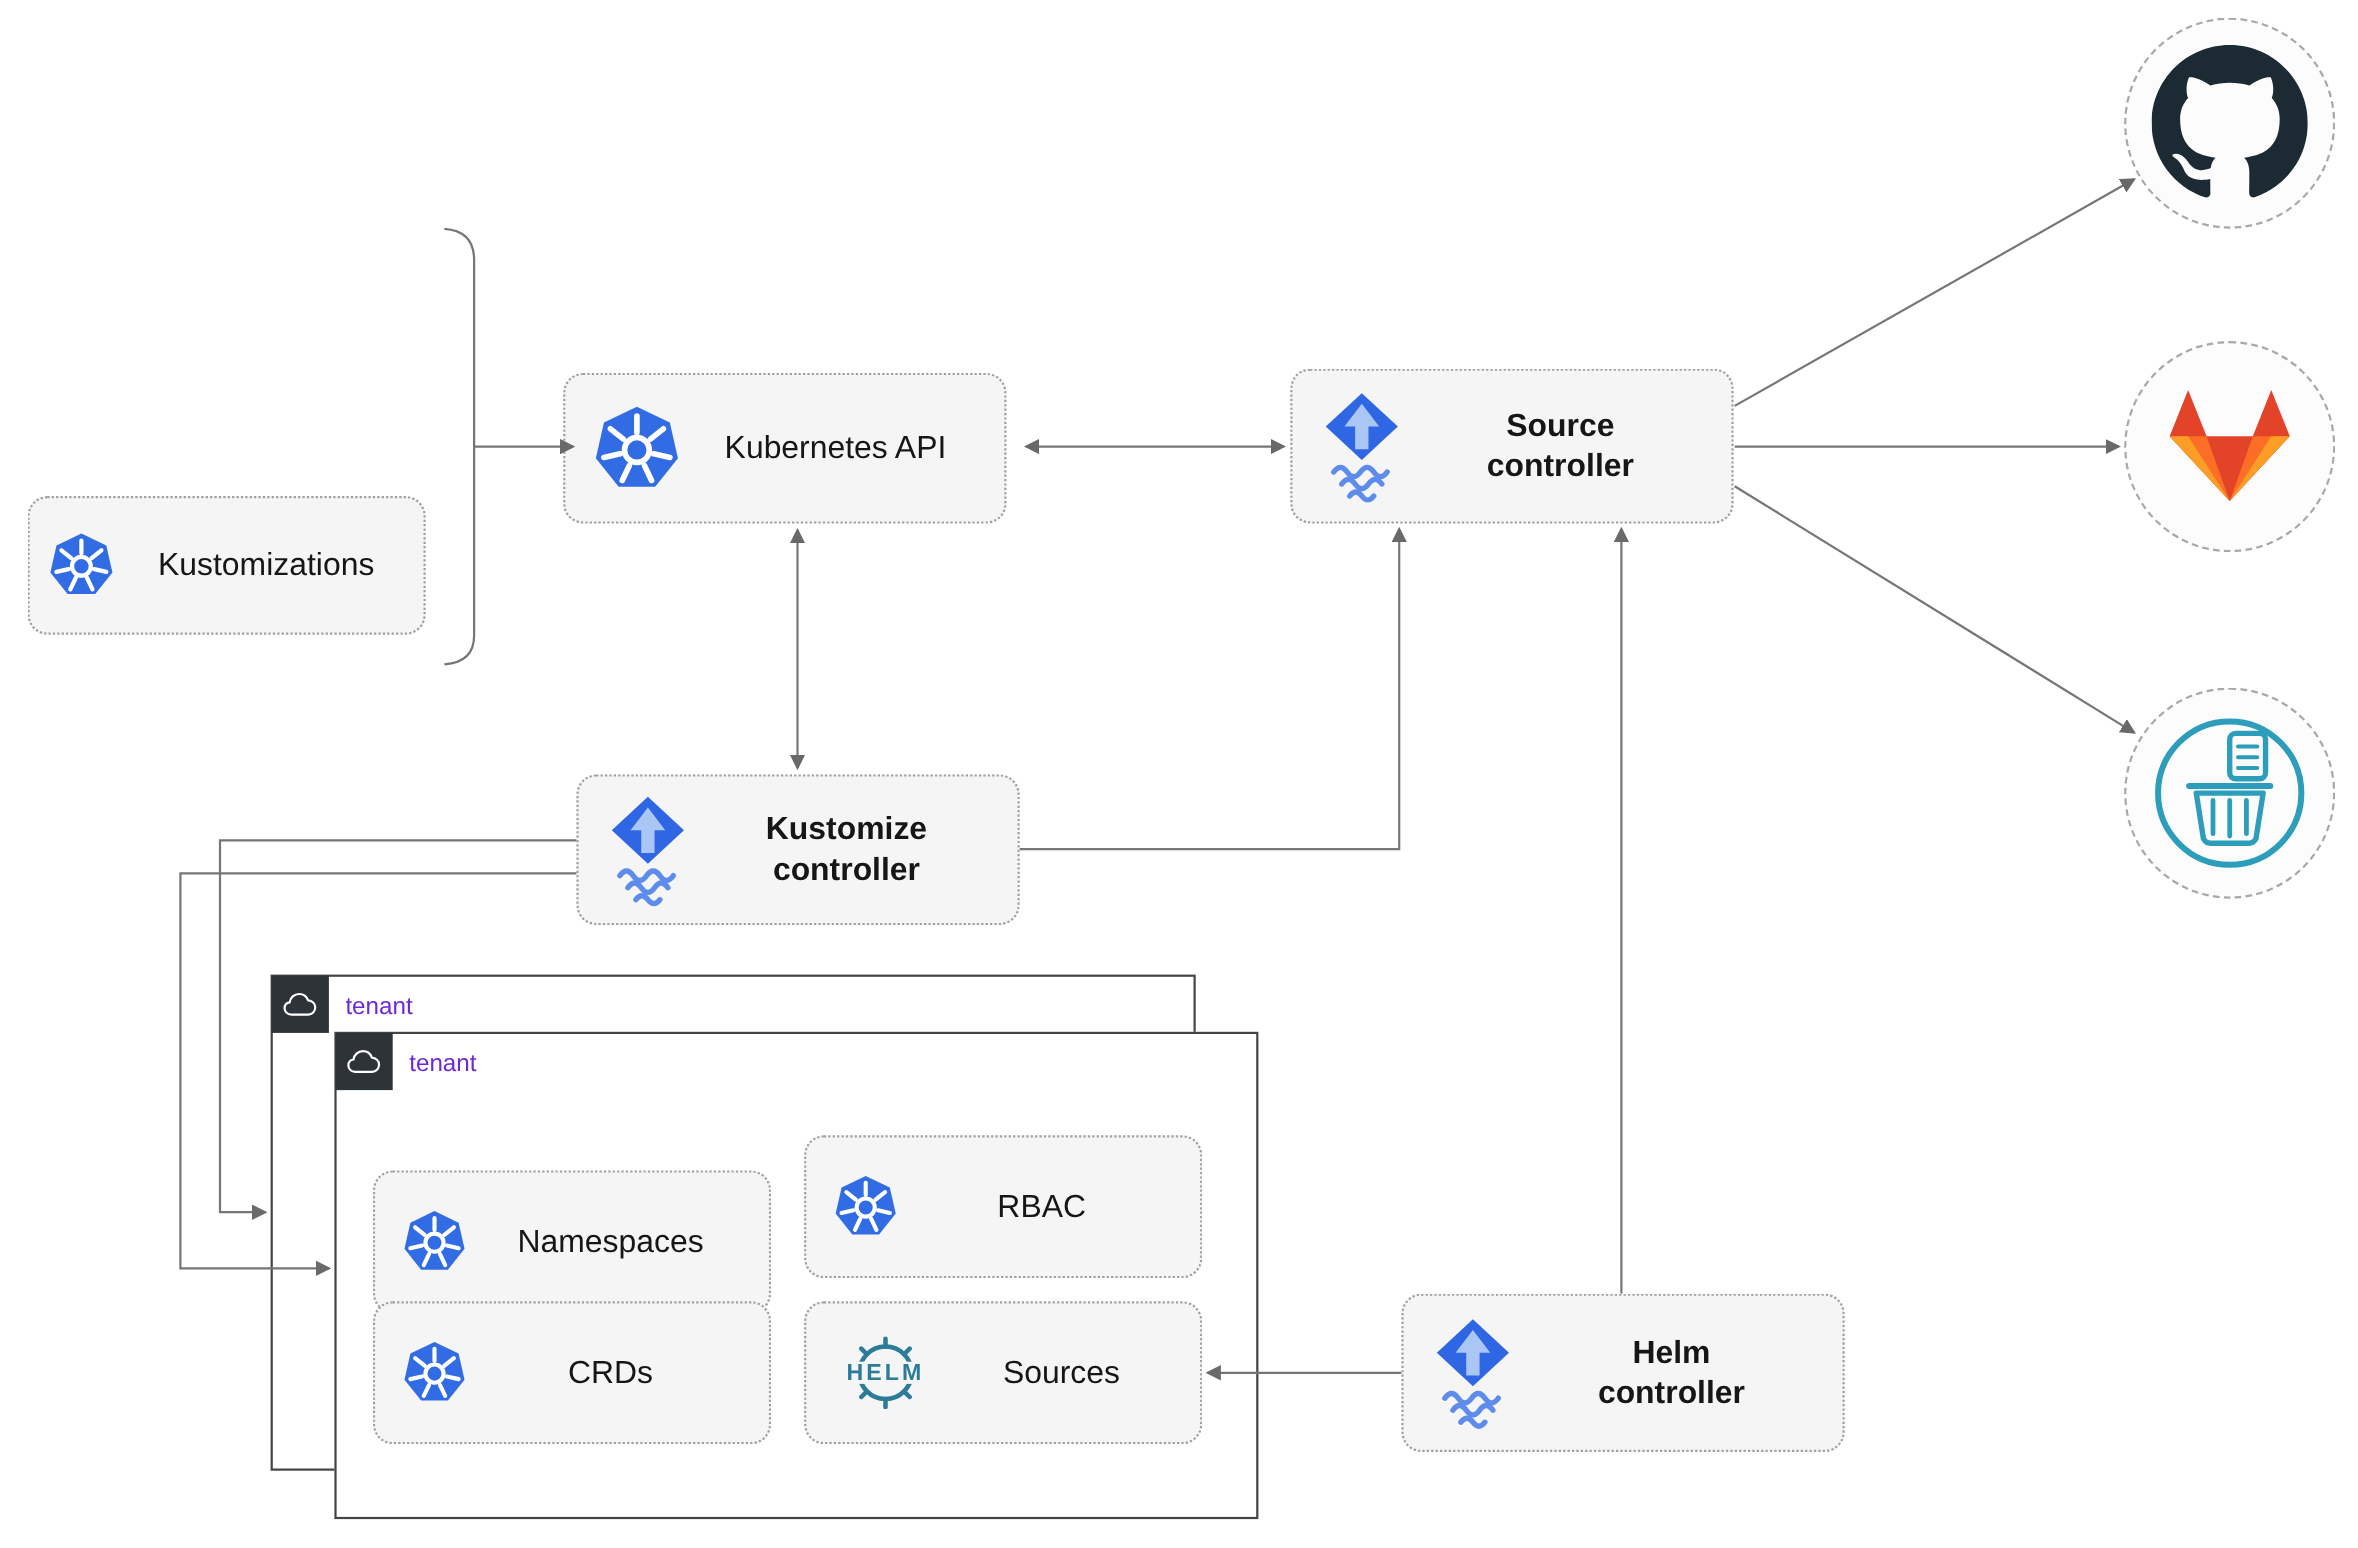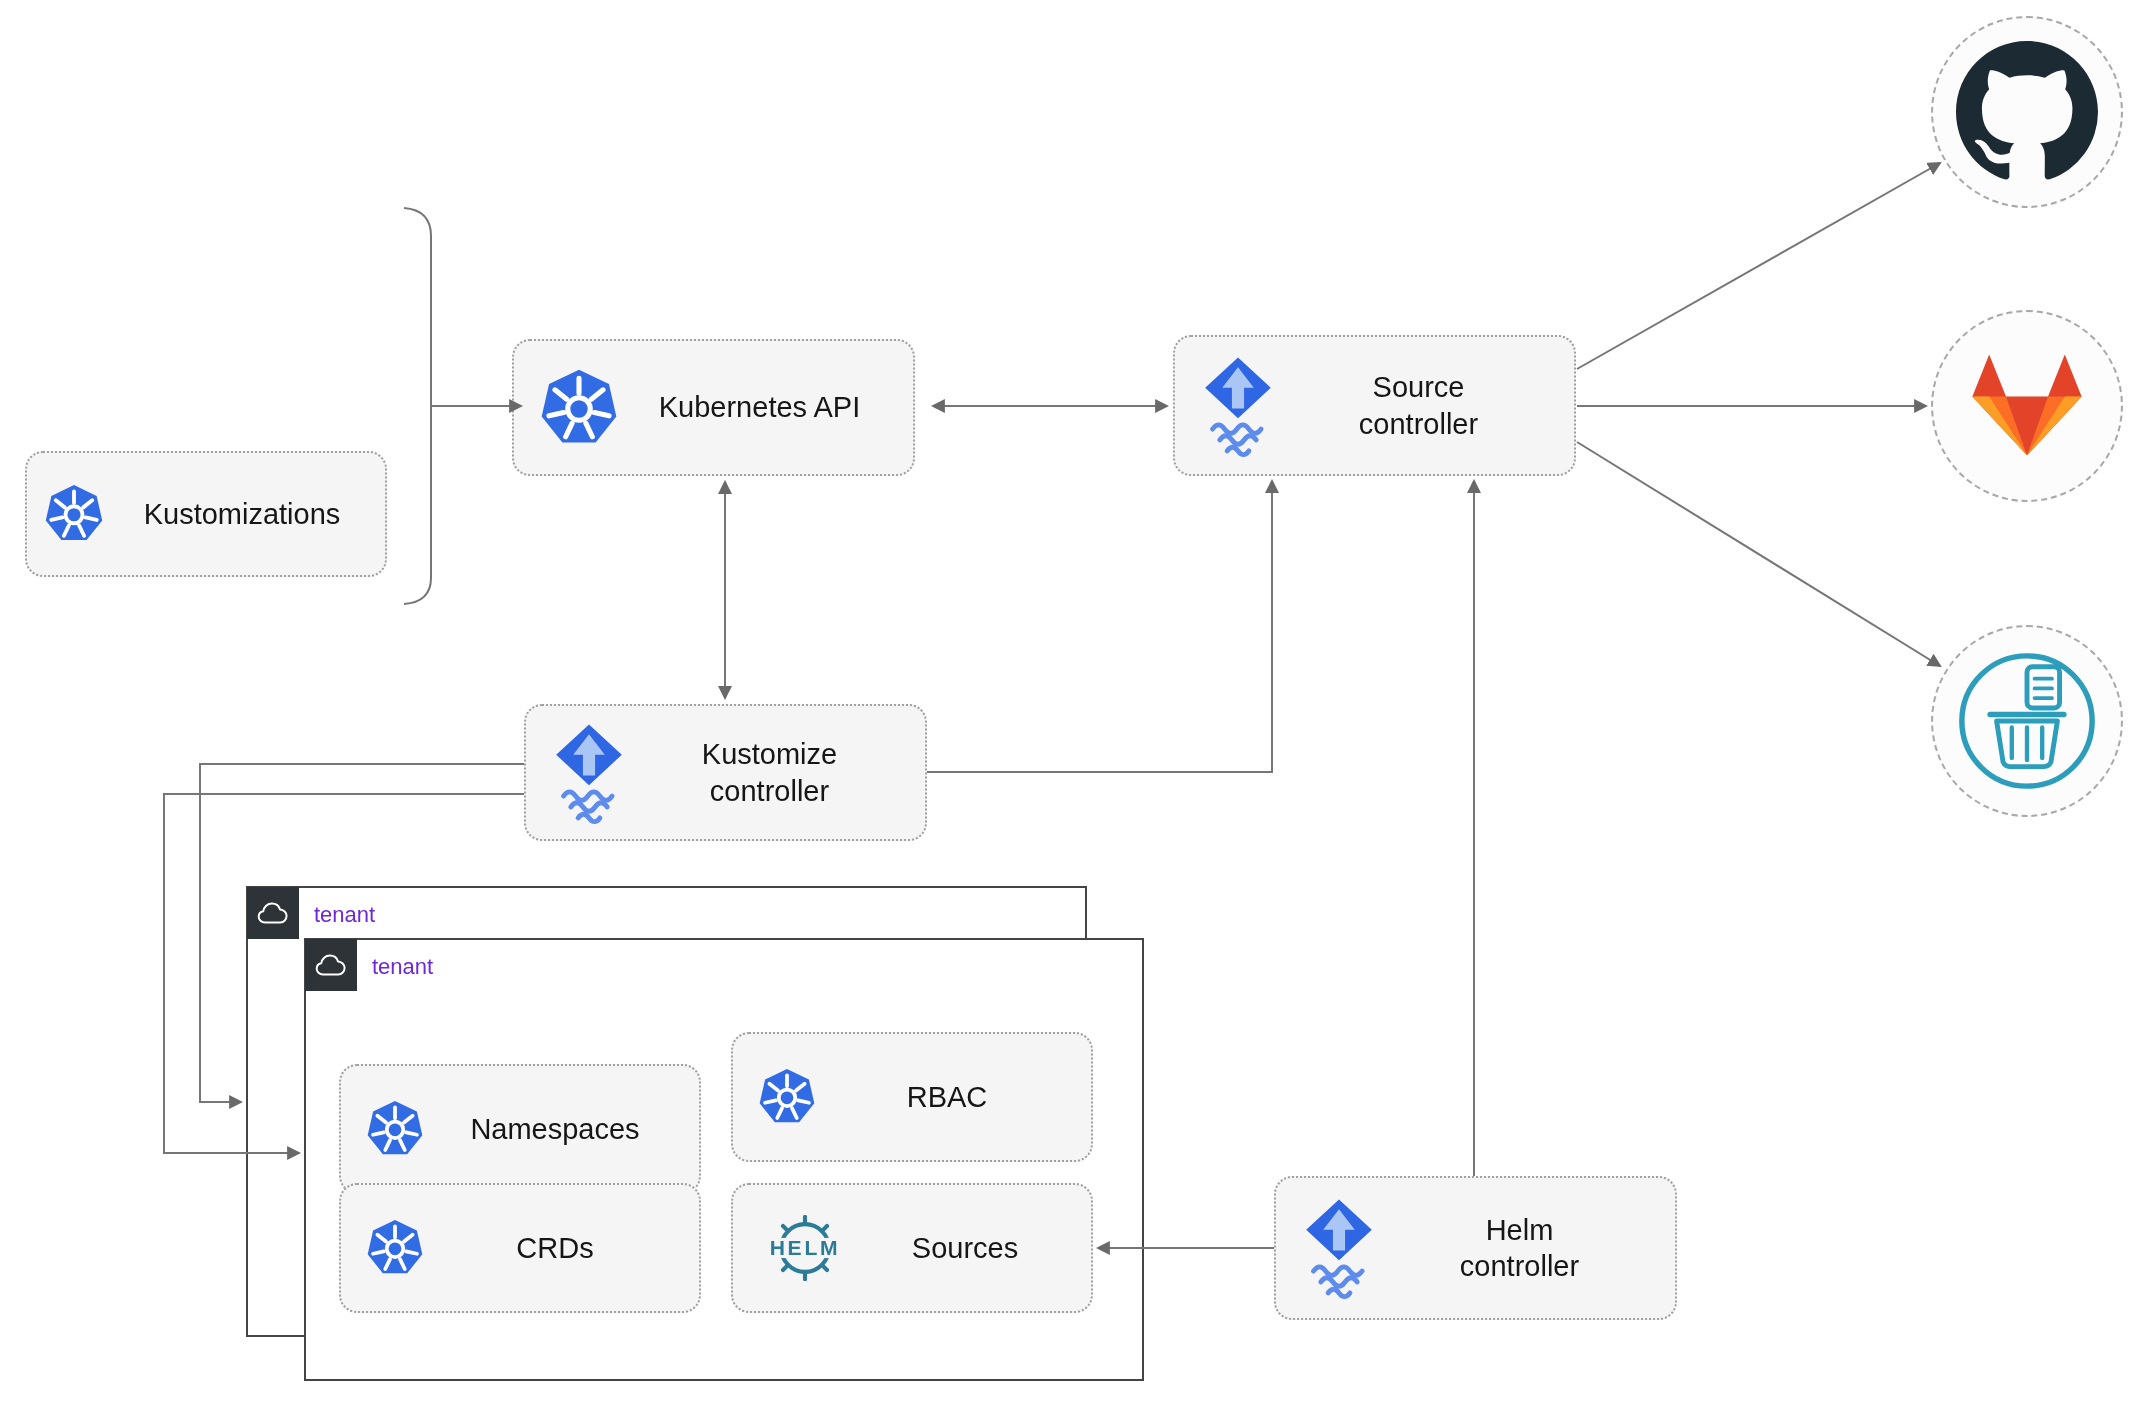--- a/index.html
+++ b/index.html
@@ -7,21 +7,21 @@
     position:relative;width:2144px;height:1407px;background:#ffffff;
     font-family:"Liberation Sans",sans-serif;color:#111;overflow:hidden;
   }
   svg.connectors{position:absolute;left:0;top:0;z-index:10;pointer-events:none;}
   .pill{
     position:absolute;box-sizing:border-box;background:#f5f5f5;
     border:2px dotted #9f9f9f;border-radius:18px;
     display:flex;align-items:center;gap:10px;padding:0 24px;z-index:3;
   }
   .pill .label{flex:1;text-align:center;font-size:29px;color:#161616;}
-  .pill .label.two-line{line-height:1.25;}
+  .pill .label.two-line{line-height:1.25;font-weight:bold;}
   .pill .label span{display:block;}
   .tenant{
     position:absolute;box-sizing:border-box;background:#ffffff;
     border:2px solid #444444;
   }
   .tenant-tab{
     position:absolute;top:-1px;left:-1px;width:52px;height:52px;background:#2e3338;
     display:flex;align-items:center;justify-content:center;
   }
   .tenant-label{position:absolute;left:66px;top:14px;font-size:22px;color:#6d28d9;}

